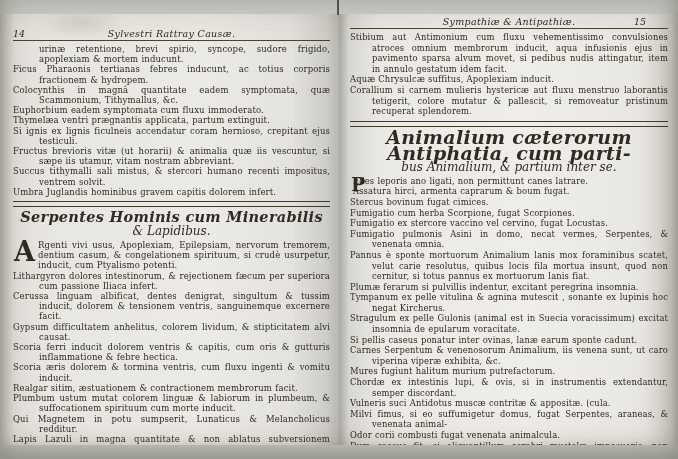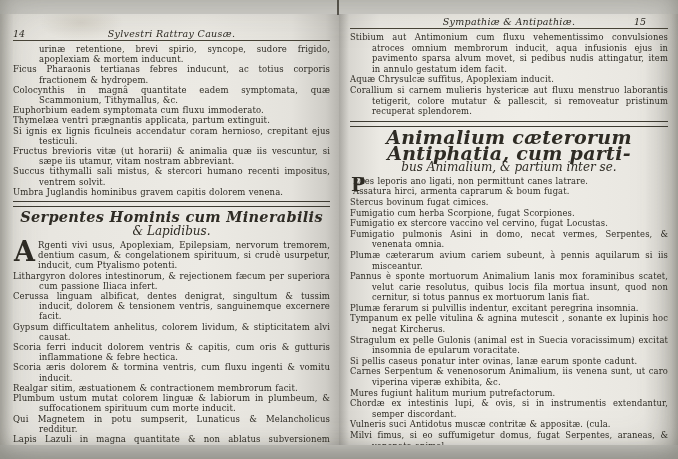--- a/index.html
+++ b/index.html
@@ -49,21 +49,21 @@
       <div class="headrule"></div>
 
       <p class="entry cont">urinæ retentione, brevi spirio, syncope, sudore frigido, apoplexiam &amp; mortem inducunt.</p>
       <p class="entry">Ficus Pharaonis tertianas febres inducunt, ac totius corporis fractionem &amp; hydropem.</p>
       <p class="entry">Colocynthis in magnâ quantitate eadem symptomata, quæ Scammonium, Tithymallus, &amp;c.</p>
       <p class="entry">Euphorbium eadem symptomata cum fluxu immoderato.</p>
       <p class="entry">Thymelæa ventri prægnantis applicata, partum extinguit.</p>
       <p class="entry">Si ignis ex lignis ficulneis accendatur coram hernioso, crepitant ejus testiculi.</p>
       <p class="entry">Fructus brevioris vitæ (ut horarii) &amp; animalia quæ iis vescuntur, si sæpe iis utamur, vitam nostram abbreviant.</p>
       <p class="entry">Succus tithymalli sali mistus, &amp; stercori humano recenti impositus, ventrem solvit.</p>
-      <p class="entry">Umbra Juglandis hominibus gravem capitis dolorem venena.</p>
+      <p class="entry">Umbra Juglandis hominibus gravem capitis dolorem infert.</p>
 
       <div class="dblrule"></div>
       <div class="sechead-1">Serpentes Hominis cum Minerabilis</div>
       <div class="sechead-2">&amp; Lapidibus.</div>
 
       <p class="entry dropcap-entry"><span class="dc">A</span><span>Rgenti vivi usus, Apoplexiam, Epilepsiam, nervorum tremorem, dentium casum, &amp; congelationem spirituum, si crudè usurpetur, inducit, cum Ptyalismo potenti.</span></p>
       <p class="entry">Lithargyron dolores intestinorum, &amp; rejectionem fæcum per superiora cum passione Iliaca infert.</p>
       <p class="entry">Cerussa linguam albificat, dentes denigrat, singultum &amp; tussim inducit, dolorem &amp; tensionem ventris, sanguinemque excernere facit.</p>
       <p class="entry">Gypsum difficultatem anhelitus, colorem lividum, &amp; stipticitatem alvi causat.</p>
       <p class="entry">Scoria ferri inducit dolorem ventris &amp; capitis, cum oris &amp; gutturis inflammatione &amp; febre hectica.</p>
@@ -92,21 +92,20 @@
       <div class="dblrule"></div>
       <div class="sechead-1">Animalium cæterorum Antiphatia, cum parti-</div>
       <div class="sechead-2">bus Animalium, &amp; partium inter se.</div>
 
       <p class="entry dropcap-entry"><span class="dc">P</span><span>Edes leporis ano ligati, non permittunt canes latrare.</span></p>
       <p class="entry">Assatura hirci, armenta caprarum &amp; boum fugat.</p>
       <p class="entry">Stercus bovinum fugat cimices.</p>
       <p class="entry">Fumigatio cum herba Scorpione, fugat Scorpiones.</p>
       <p class="entry">Fumigatio ex stercore vaccino vel cervino, fugat Locustas.</p>
       <p class="entry">Fumigatio pulmonis Asini in domo, necat vermes, Serpentes, &amp; venenata omnia.</p>
-      <p class="entry">Plumæ cæterarum avium cariem subeunt, à pennis aquilarum si iis misceantur.</p>
       <p class="entry">Pannus è sponte mortuorum Animalium lanis mox foraminibus scatet, velut carie resolutus, quibus locis fila mortua insunt, quod non cernitur, si totus pannus ex mortuorum lanis fiat.</p>
       <p class="entry">Plumæ ferarum si pulvillis indentur, excitant peregrina insomnia.</p>
       <p class="entry">Tympanum ex pelle vitulina &amp; agnina mutescit , sonante ex lupinis hoc negat Kircherus.</p>
       <p class="entry">Stragulum ex pelle Gulonis (animal est in Suecia voracissimum) excitat insomnia de epularum voracitate.</p>
       <p class="entry">Si pellis caseus ponatur inter ovinas, lanæ earum sponte cadunt.</p>
       <p class="entry">Carnes Serpentum &amp; venenosorum Animalium, iis venena sunt, ut caro viperina viperæ exhibita, &amp;c.</p>
       <p class="entry">Mures fugiunt halitum murium putrefactorum.</p>
       <p class="entry">Chordæ ex intestinis lupi, &amp; ovis, si in instrumentis extendantur, semper discordant.</p>
       <p class="entry">Vulneris suci Antidotus muscæ contritæ &amp; appositæ. (cula.</p>
       <p class="entry">Milvi fimus, si eo suffumigetur domus, fugat Serpentes, araneas, &amp; venenata animal-</p>

